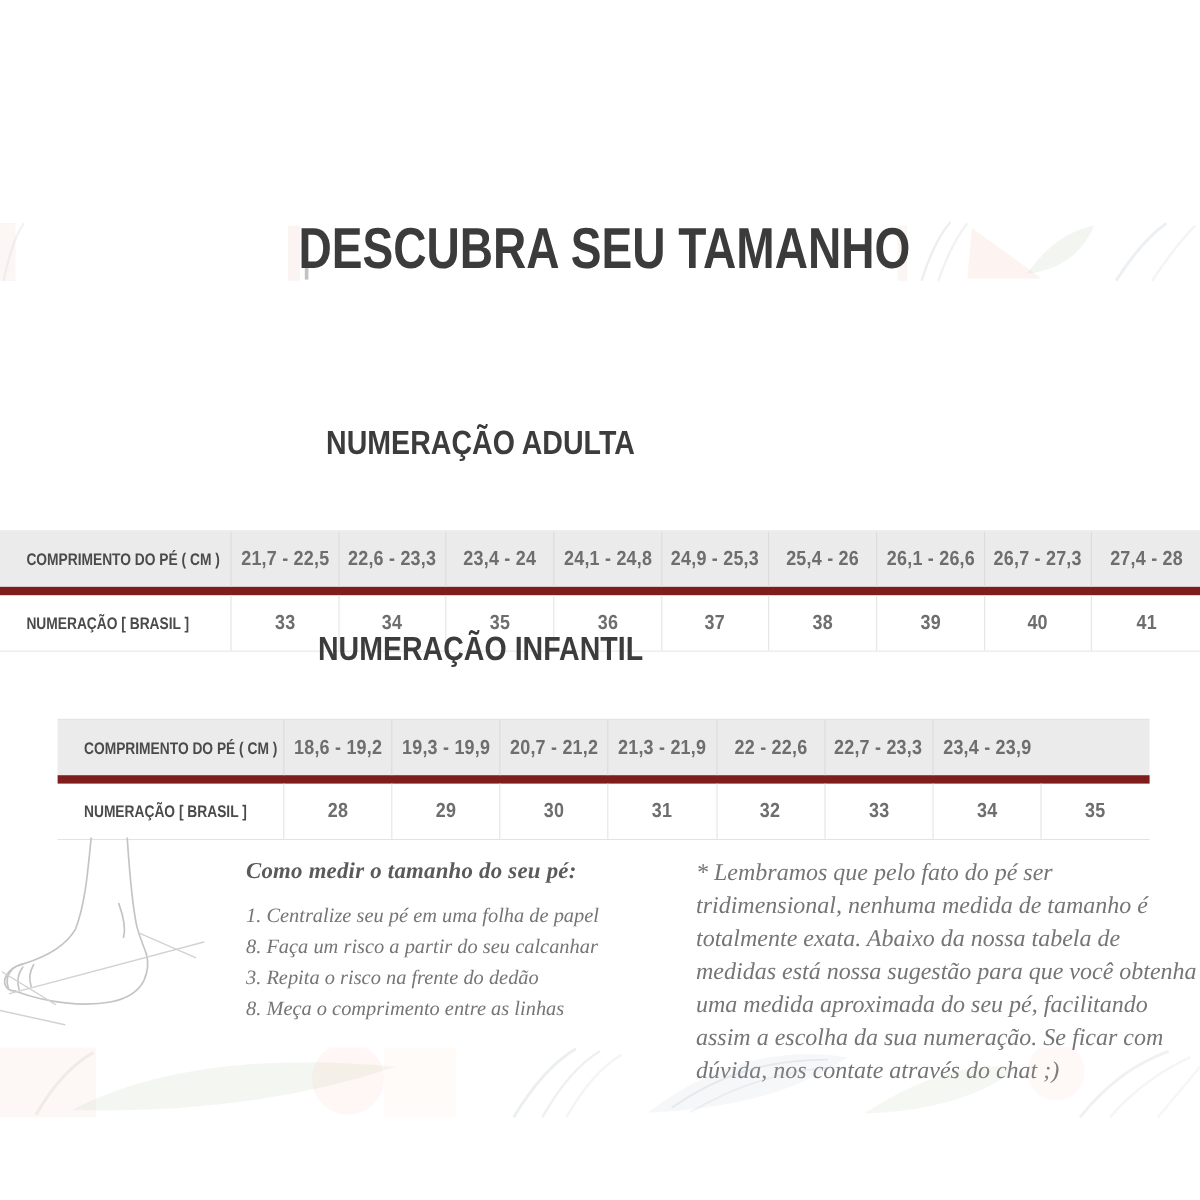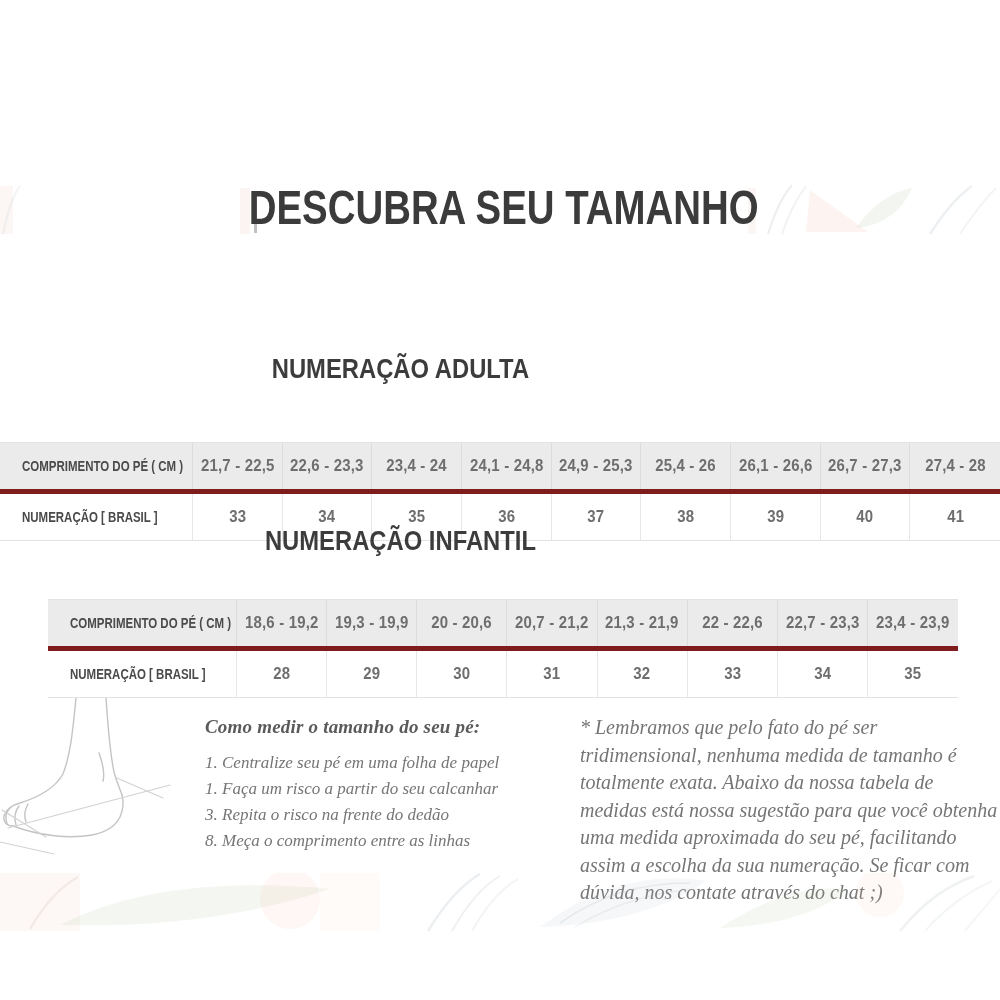--- a/index.html
+++ b/index.html
@@ -24,21 +24,21 @@
   .squeeze{display:inline-block;transform:scaleX(0.80);transform-origin:center;}
   .squeeze85{display:inline-block;transform:scaleX(0.85);transform-origin:center;}
   .squeeze-l{display:inline-block;transform:scaleX(0.82);transform-origin:left center;white-space:nowrap;}
   .squeeze-c{display:inline-block;transform:scaleX(0.88);transform-origin:center;white-space:nowrap;}
   
   .size-table{
     position:absolute;border-top:1px solid #e3e3e3;border-bottom:1px solid #e3e3e3;margin-top:32px;
   }
   .trow{display:grid;}
   .trow.head{background:#ebebeb;}
-  .trow.body{background:#ffffff;border-top:5px solid #7f1d1d;}
+  .trow.body{background:#ffffff;border-top:7px solid #7f1d1d;}
   .tcell{
     display:flex;align-items:center;justify-content:center;
     border-right:1px solid #dcdcdc;overflow:hidden;
   }
   .trow .tcell:last-child{border-right:none;}
   .trow.body .tcell{border-right-color:#e6e6e6;}
   .tcell.label{justify-content:flex-start;padding-left:22px;}
   .label-text{font-size:14px;font-weight:bold;color:#4a4a4a;}
   .value-text{font-size:17px;font-weight:bold;color:#6e6e6e;letter-spacing:0.2px;}
   .adult-table{left:0;top:410px;width:1000px;}
@@ -162,23 +162,20 @@
     <div class="tcell label">
       <span class="label-text squeeze-l">COMPRIMENTO DO PÉ ( CM )</span>
     </div>
     <div class="tcell">
         <span class="value-text squeeze-c">18,6 - 19,2</span>
       </div>
     <div class="tcell">
         <span class="value-text squeeze-c">19,3 - 19,9</span>
       </div>
     <div class="tcell">
-        <span class="value-text squeeze-c">20 - 20,6</span>
-      </div>
-    <div class="tcell">
         <span class="value-text squeeze-c">20,7 - 21,2</span>
       </div>
     <div class="tcell">
         <span class="value-text squeeze-c">21,3 - 21,9</span>
       </div>
     <div class="tcell">
         <span class="value-text squeeze-c">22 - 22,6</span>
       </div>
     <div class="tcell">
         <span class="value-text squeeze-c">22,7 - 23,3</span>
@@ -242,21 +239,21 @@
 
     <path d="M2,112 L46,139"></path>
 
     <path d="M0,144 L54,156"></path>
   </g>
 </svg>
 
 <div class="howto">
   <div class="howto-heading">Como medir o tamanho do seu pé:</div>
   <div class="howto-step">1. Centralize seu pé em uma folha de papel</div>
-  <div class="howto-step">1. Faça um risco a partir do seu calcanhar</div>
+  <div class="howto-step">8. Faça um risco a partir do seu calcanhar</div>
   <div class="howto-step">3. Repita o risco na frente do dedão</div>
   <div class="howto-step">8. Meça o comprimento entre as linhas</div>
 </div>
 
 <div class="disclaimer">* Lembramos que pelo fato do pé ser tridimensional, nenhuma medida de tamanho é totalmente exata. Abaixo da nossa tabela de medidas está nossa sugestão para que você obtenha uma medida aproximada do seu pé, facilitando assim a escolha da sua numeração. Se ficar com dúvida, nos contate através do chat ;)</div>
 
 <svg class="deco" style="left:0;top:873px;" width="1000" height="60" viewBox="0 0 1000 60">
   <rect x="0" y="0" width="80" height="58" fill="#f5ddd3" opacity="0.20"></rect>
   <path d="M30,56 C45,30 60,14 78,4" stroke="#d9c9c4" stroke-width="2.5" fill="none" opacity="0.30"></path>
   <path d="M60,52 Q160,0 330,16 Q210,56 60,52 Z" fill="#aec79a" opacity="0.14"></path>

